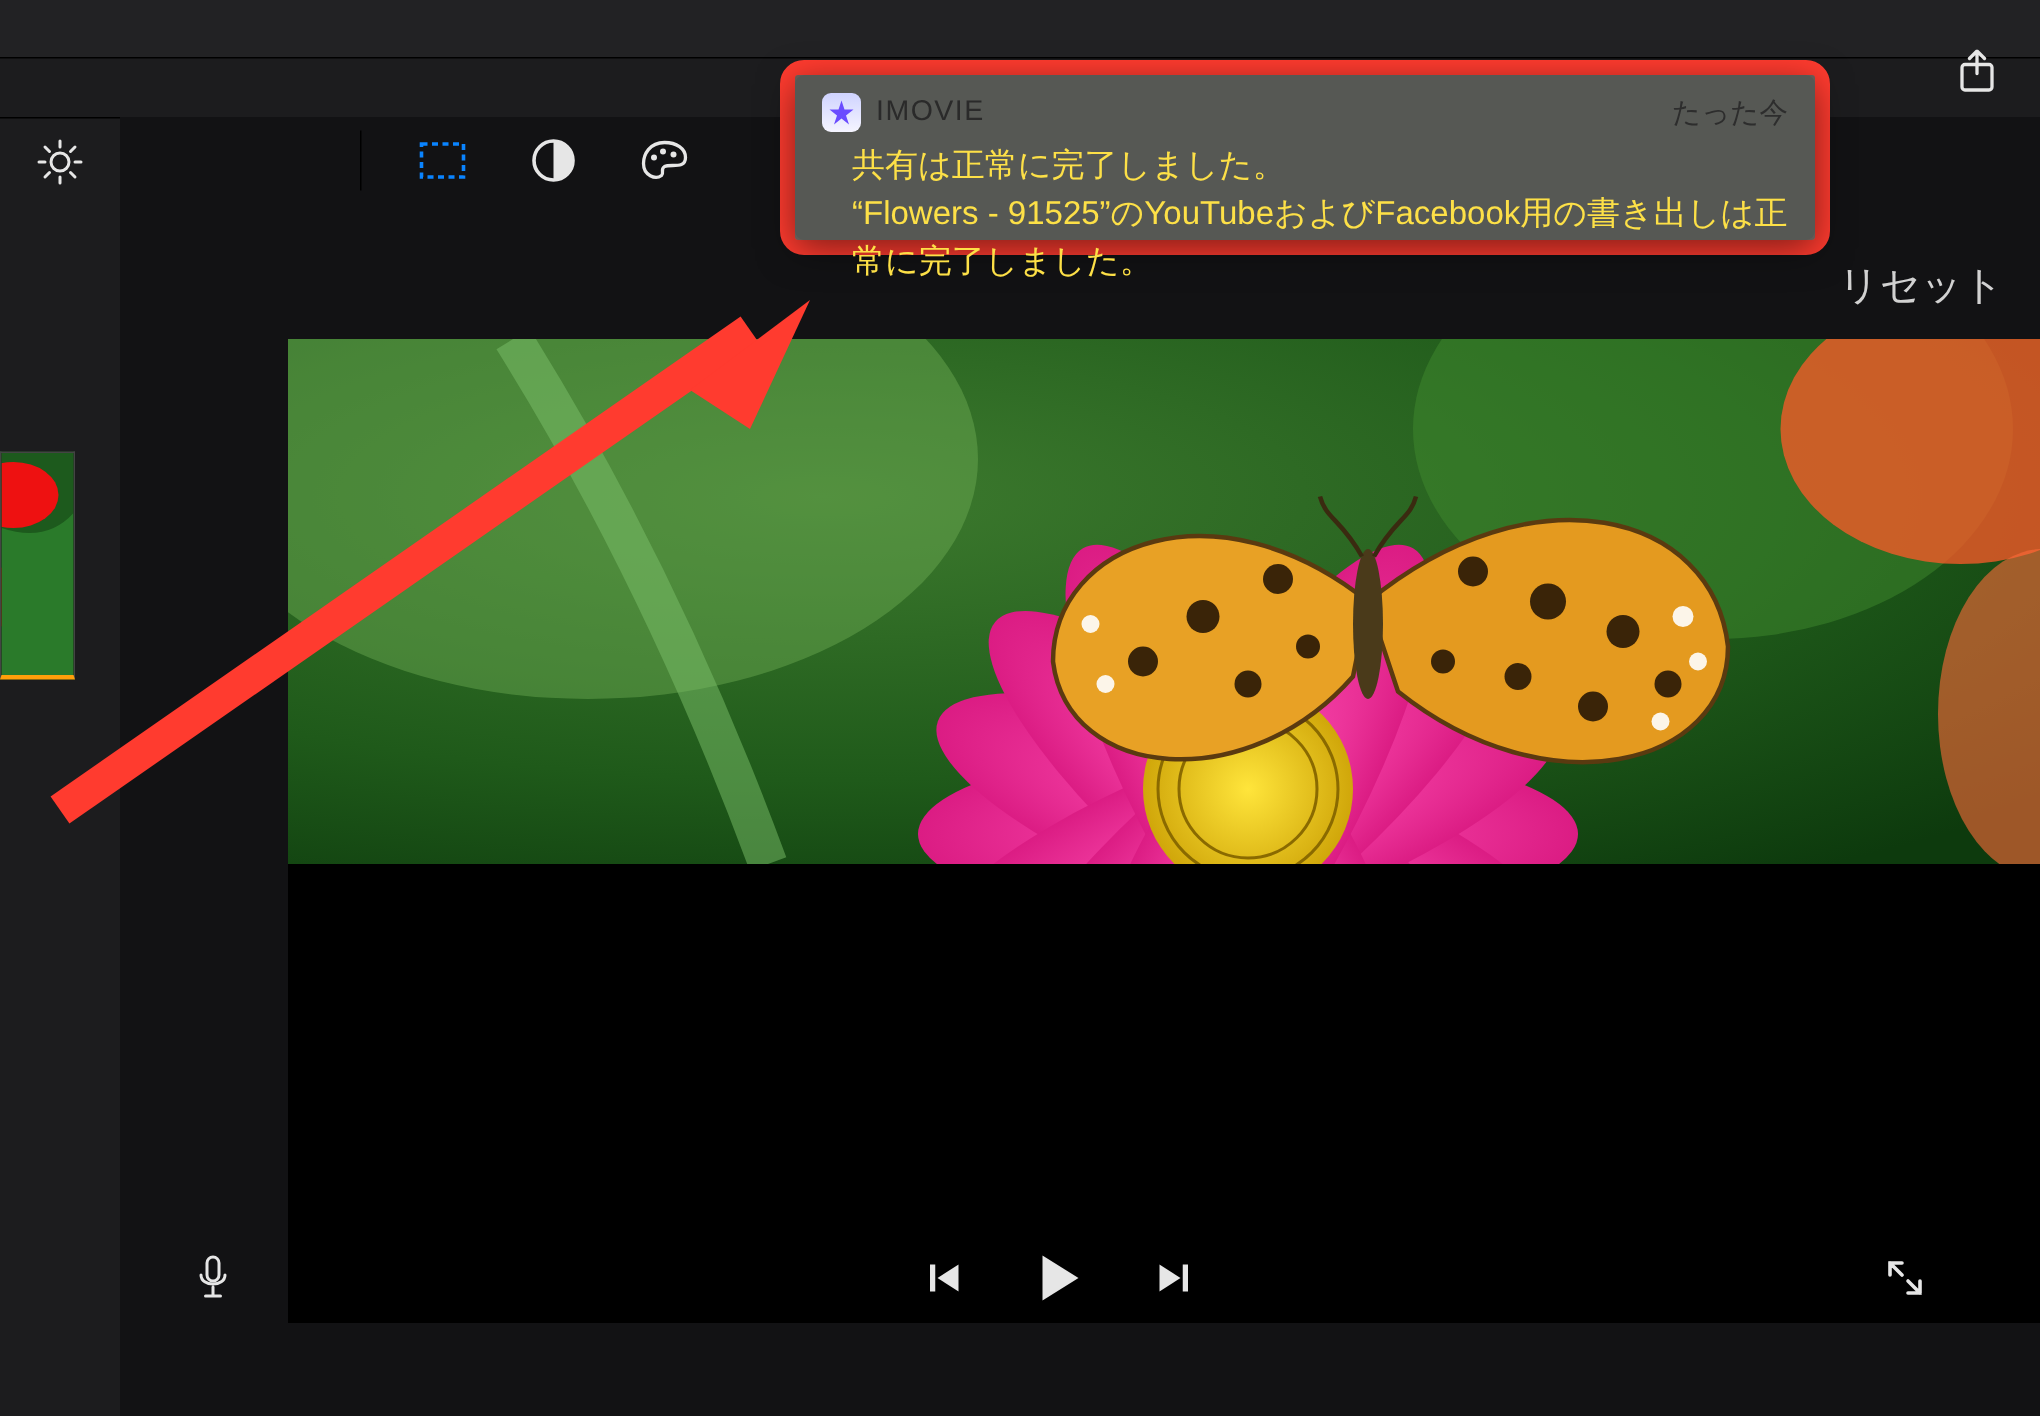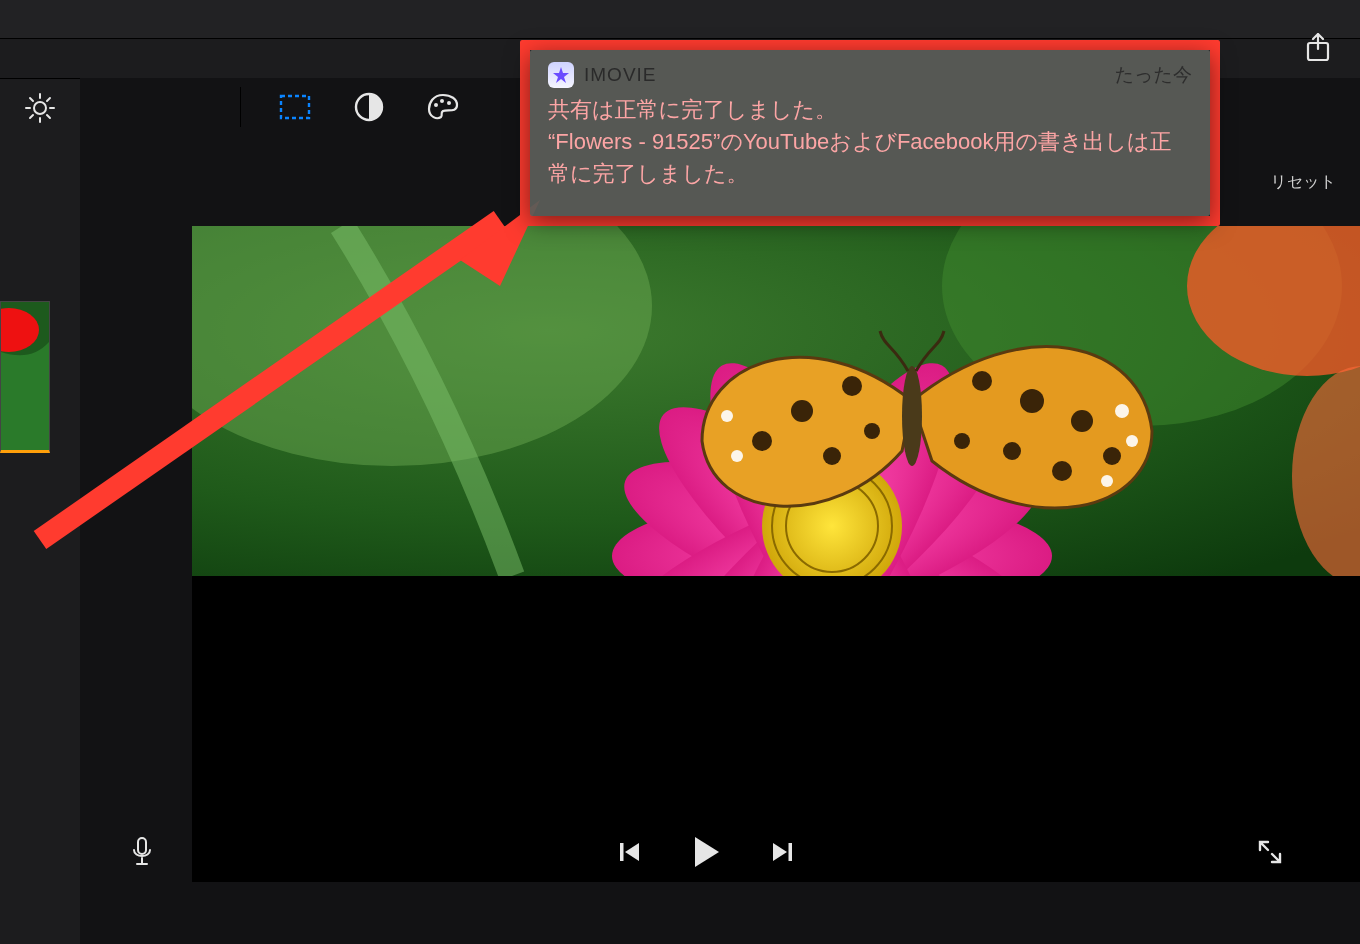--- a/index.html
+++ b/index.html
@@ -6,37 +6,37 @@
   .app{position:relative;width:1360px;height:944px;}
   .top-bar{position:absolute;left:0;top:0;right:0;height:38px;background:#222224;border-bottom:1px solid #000;}
   .second-strip{position:absolute;left:0px;top:78px;width:80px;height:866px;background:#1c1c1e;border-top:1px solid #000;}
   .gear-row{display:flex;align-items:center;justify-content:center;height:62px;}
   .thumb{position:absolute;left:0;top:222px;width:48px;height:148px;border:1px solid #444;border-bottom:3px solid #ff9f0a;background:#0a3a0a;overflow:hidden;}
   .thumb svg{width:100%;height:100%;}
   .main{position:absolute;left:80px;top:78px;right:0;bottom:0;background:#121214;}
   .toolbar{position:absolute;left:0;top:0;right:0;height:58px;display:flex;align-items:center;gap:34px;padding-left:30px;}
   .tool-btn{width:40px;height:40px;display:flex;align-items:center;justify-content:center;cursor:pointer;}
   .tool-btn.active{color:#0a84ff;}
-  .reset-lbl{position:absolute;right:24px;top:94px;font-size:16px;color:#d1d1d1;}
+  .reset-lbl{position:absolute;right:24px;top:94px;font-size:27px;color:#d1d1d1;}
   .share-btn{position:absolute;right:22px;top:28px;width:40px;height:40px;display:flex;align-items:center;justify-content:center;cursor:pointer;}
   .wand-row{position:absolute;left:80px;top:78px;width:58px;height:58px;display:flex;align-items:center;justify-content:center;}
   .viewer{position:absolute;left:112px;top:148px;width:1188px;height:656px;background:#000;}
   .frame{position:absolute;left:0;top:0;width:1188px;height:350px;overflow:hidden;}
   .controls{position:absolute;left:112px;top:820px;width:1188px;height:64px;display:flex;align-items:center;}
   .controls .center{position:absolute;left:50%;transform:translateX(-50%);display:flex;align-items:center;gap:40px;}
   .controls .mic{position:absolute;left:12px;}
   .controls .full{position:absolute;right:12px;}
   .ctrl-btn{width:36px;height:36px;display:flex;align-items:center;justify-content:center;cursor:pointer;color:#e6e6e6;}
   
-  .notif-wrap{position:absolute;left:520px;top:40px;width:700px;height:186px;border:10px solid #ff3b2f;border-radius:2px;box-sizing:border-box;}
+  .notif-wrap{position:absolute;left:520px;top:40px;width:700px;height:130px;border:10px solid #ff3b2f;border-radius:16px;box-sizing:border-box;}
   .notif{position:absolute;left:0;top:0;right:0;bottom:0;background:rgba(90,92,88,0.94);border-radius:2px;padding:12px 18px 14px 18px;color:#1b1b1b;box-shadow:0 6px 24px rgba(0,0,0,0.5);}
   .notif-head{display:flex;align-items:center;gap:10px;margin-bottom:6px;}
   .notif-title{font-size:19px;color:#2a2a2a;letter-spacing:1px;}
   .notif-time{margin-left:auto;font-size:19px;color:#2d2d2d;}
-  .notif-body{font-size:22px;line-height:1.45;color:#fca5a5;}
+  .notif-body{font-size:22px;line-height:1.45;color:#fde047;margin-left:20px;}
   .notif-icon{width:26px;height:26px;border-radius:6px;background:linear-gradient(#cfd3ff,#f5f5ff);display:flex;align-items:center;justify-content:center;}
   .notif-icon svg{width:18px;height:18px;}
   
   .arrow{position:absolute;left:30px;top:200px;width:520px;height:350px;pointer-events:none;}
   .tool-divider{width:1px;height:40px;background:#000;margin-left:130px;}
 </style>
 </head>
 <body>
 
 <div class="app">

